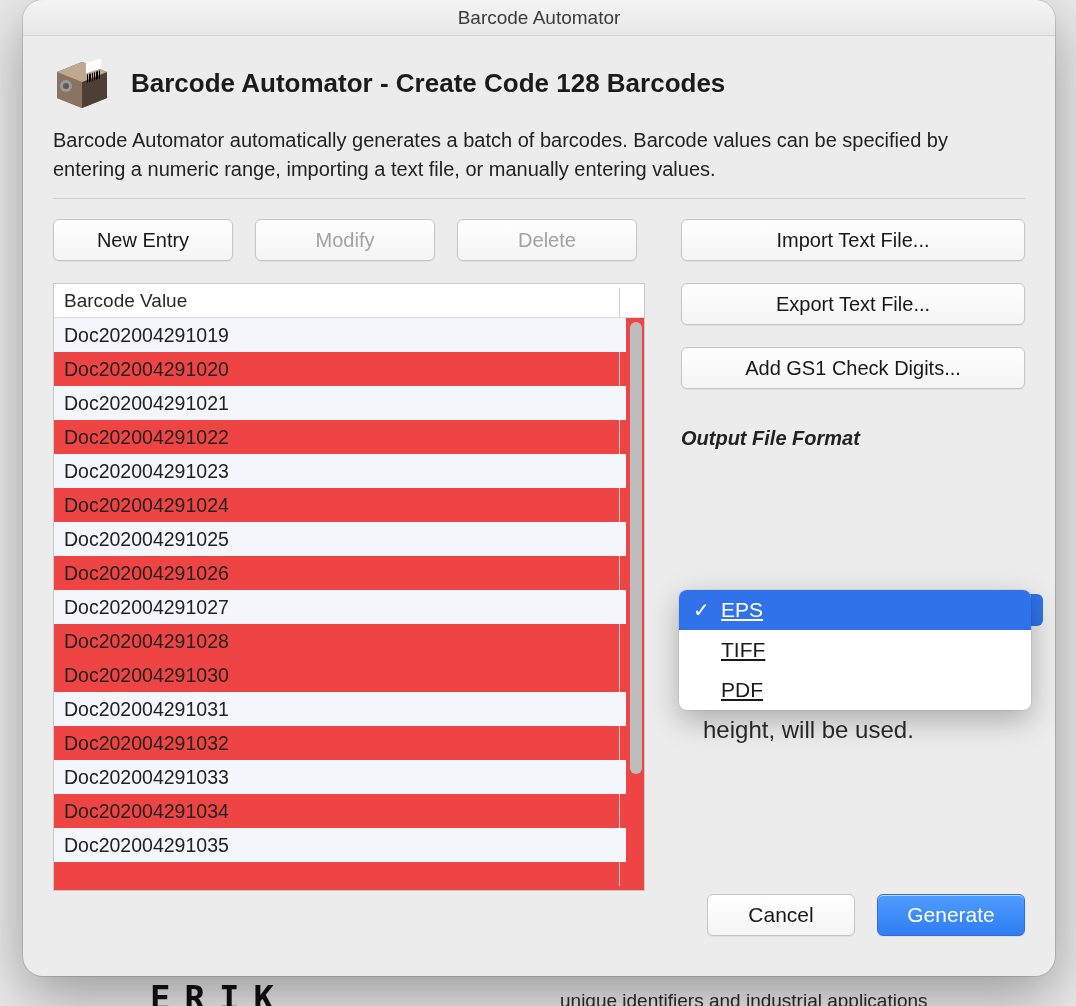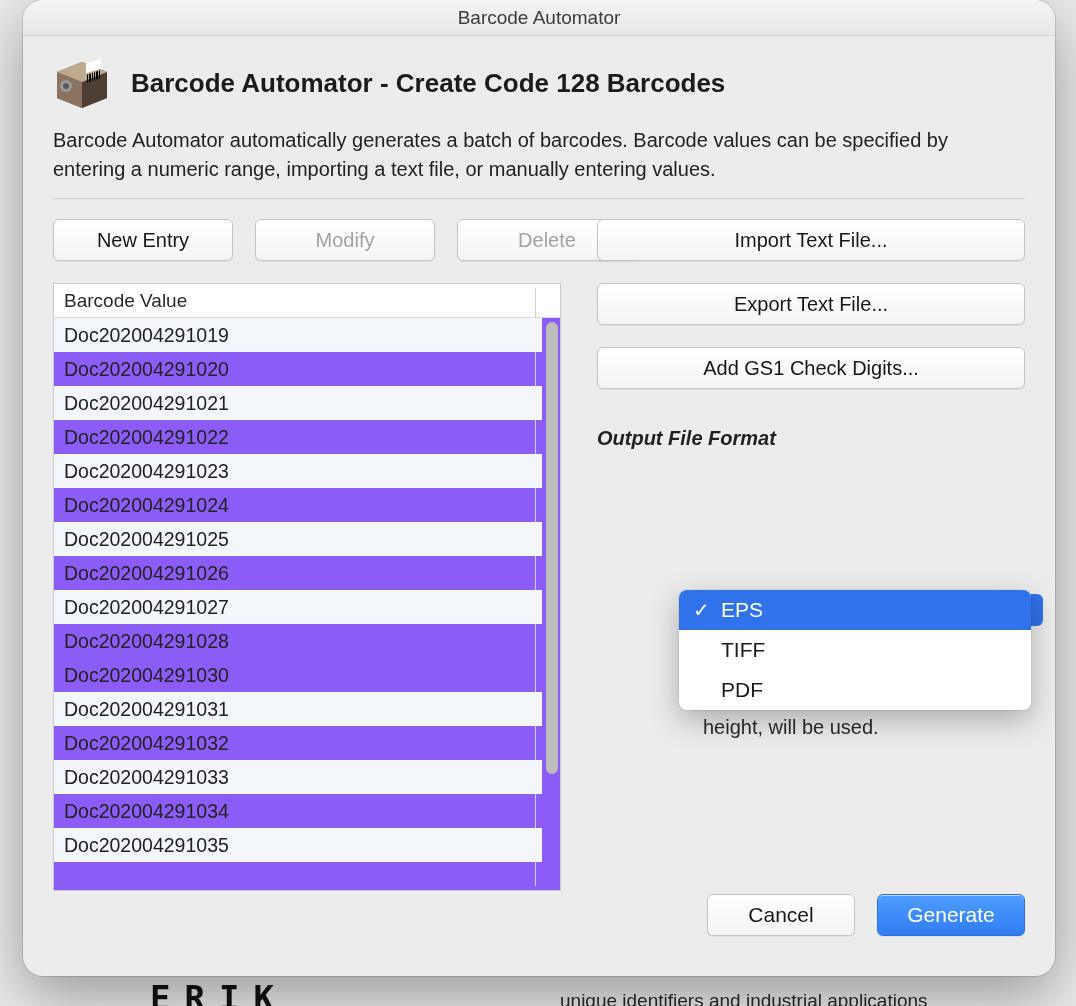--- a/index.html
+++ b/index.html
@@ -60,21 +60,21 @@
     color: #222;
     margin-bottom: 14px;
   }
   .divider {
     height: 1px; background: #cfcfcf; margin-bottom: 20px;
   }
   .main-grid {
     display: flex;
     gap: 36px;
   }
-  .left-col { width: 508px; }
+  .left-col { width: 592px; }
   .right-col { flex: 1; display: flex; flex-direction: column; }
   .btn-row { display: flex; gap: 22px; margin-bottom: 22px; }
   .mac-btn {
     height: 42px;
     font-size: 20px;
     color: #181818;
     background: linear-gradient(#ffffff,#f4f4f4);
     border: 1px solid #c4c4c4;
     border-radius: 6px;
     padding: 0 20px;
@@ -87,21 +87,21 @@
   .mac-btn.full { width: 100%; }
   .mac-btn.primary {
     background: linear-gradient(#4f9dff,#2f7df2);
     border-color: #2f6de0;
     color: #fff;
     font-weight: 500;
   }
   .right-btns { display: flex; flex-direction: column; gap: 22px; }
   .table-wrap {
     border: 1px solid #c9c9c9;
-    background: #8b5cf6;
+    background: #ef4444;
     height: 608px;
     position: relative;
   }
   .table-header {
     height: 34px;
     display: flex; align-items: center;
     padding: 0 10px;
     font-size: 19px;
     color: #2a2a2a;
     border-bottom: 1px solid #dcdcdc;
@@ -152,20 +152,21 @@
     overflow: hidden;
     z-index: 50;
   }
   .dropdown-open .opt {
     height: 40px;
     display: flex; align-items: center;
     padding: 0 16px 0 42px;
     font-size: 21px;
     color: #1a1a1a;
     position: relative;
+    text-decoration: underline;
   }
   .dropdown-open .opt.selected {
     background: #2f72ea;
     color: #fff;
   }
   .dropdown-open .opt.selected::before {
     content: "✓";
     position: absolute; left: 14px;
     font-size: 20px;
     color: #fff;
@@ -177,21 +178,21 @@
     width: 14px; height: 32px;
     background: #2f72ea;
     border-top-right-radius: 6px;
     border-bottom-right-radius: 6px;
     z-index: 40;
   }
   .hint-text {
     position: absolute;
     left: 680px;
     top: 716px;
-    font-size: 20px;
+    font-size: 24px;
     color: #2a2a2a;
   }
   .footer-btns {
     position: absolute;
     right: 30px;
     bottom: 40px;
     display: flex;
     gap: 22px;
   }
   .footer-btns .mac-btn { min-width: 148px; height: 42px; font-size: 21px; }

